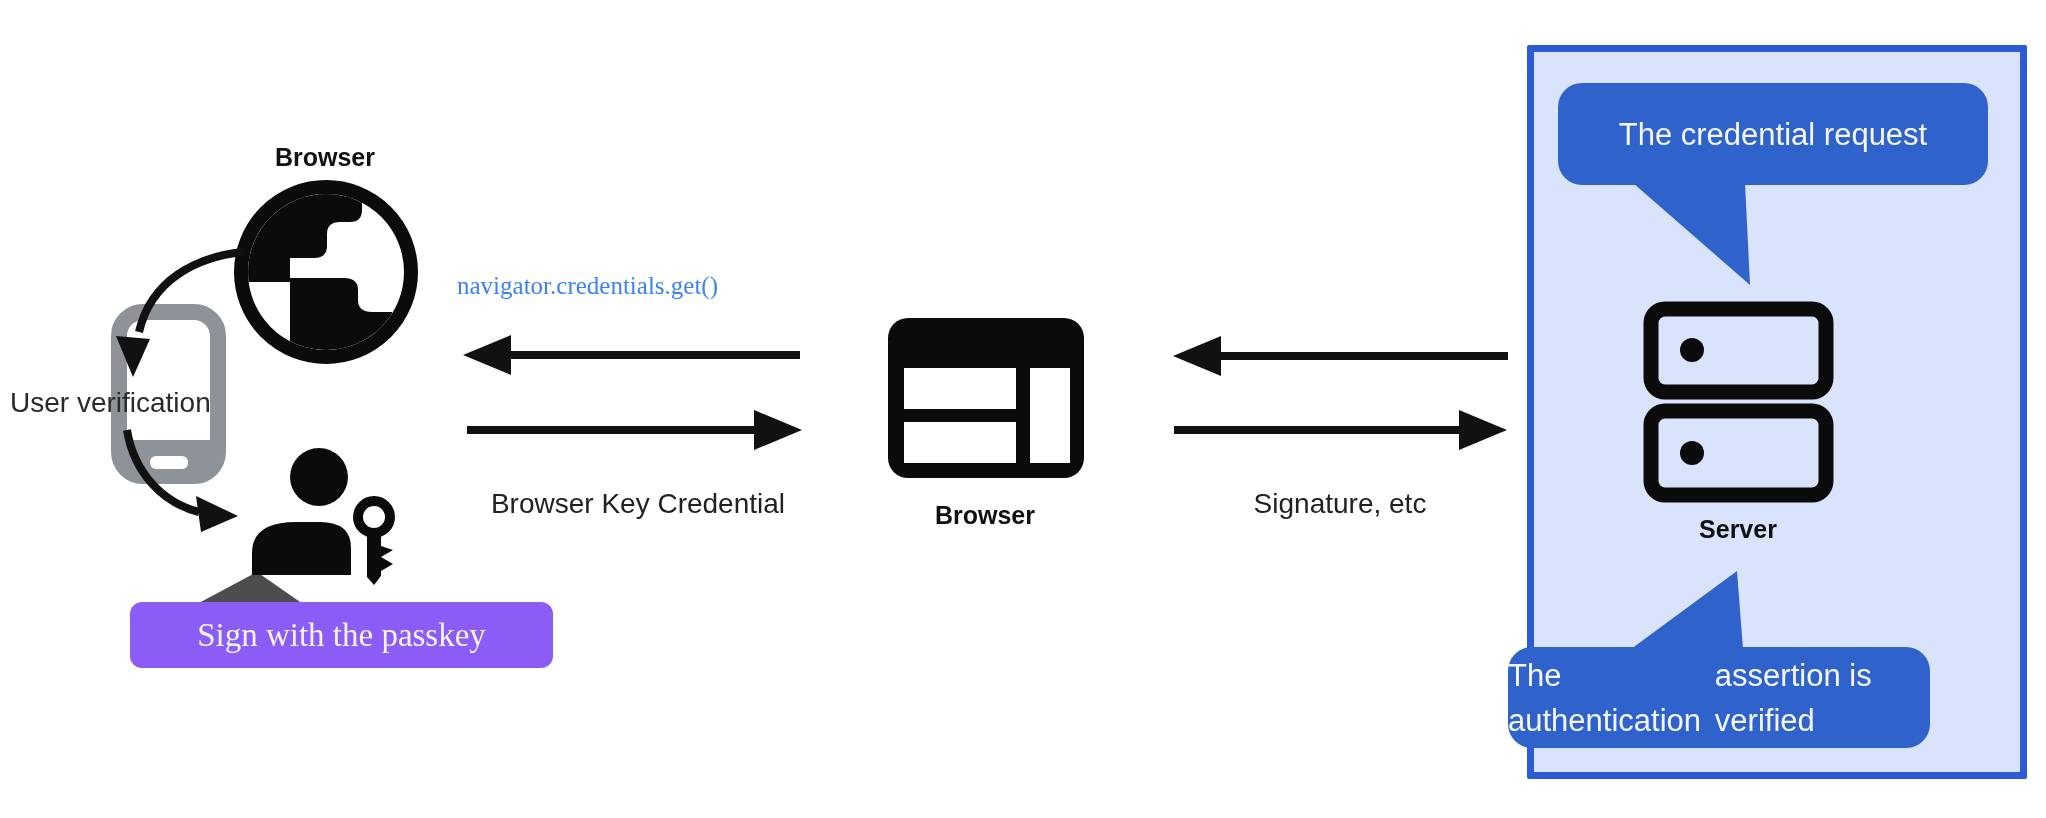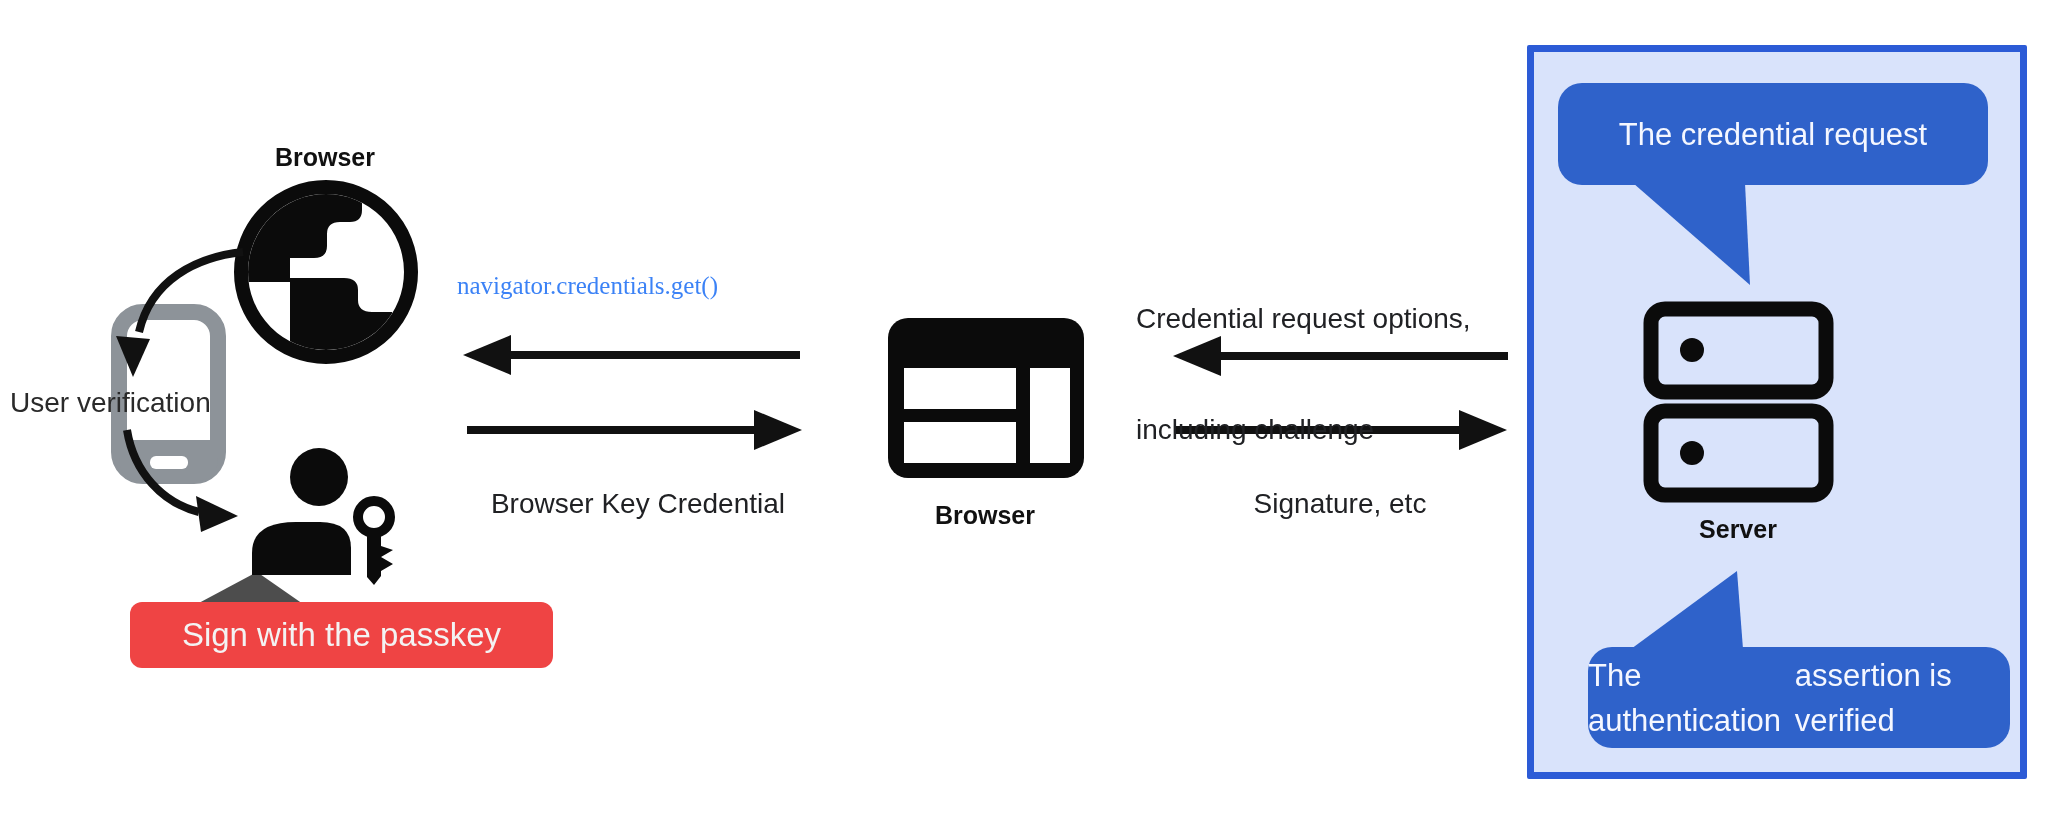--- a/index.html
+++ b/index.html
@@ -9,24 +9,24 @@
   .lbl{position:absolute;color:#202124;font-size:28px;line-height:1.32;white-space:pre;}
   .center{text-align:center;}
   .bold{font-weight:bold;color:#111;text-align:center;}
   .mono{font-family:Liberation Serif, serif;font-size:25px;color:#3b82f6;}
   .panel{position:absolute;left:1527px;top:45px;width:486px;height:720px;
          background:#d9e3fb;border:7px solid #2c5bd6;border-radius:2px;}
   .callout{position:absolute;background:#2f62ca;color:#f5f7ff;border-radius:24px;
            display:flex;flex-direction:row;align-items:center;justify-content:center;
            font-size:31px;line-height:45px;}
   .callout-top{left:1558px;top:83px;width:430px;height:102px;}
-  .callout-bottom{left:1588px;top:647px;width:422px;height:101px;}
-  .tooltip{position:absolute;left:130px;top:602px;width:423px;height:66px;background:#ef4444;
+  .callout-bottom{left:1508px;top:647px;width:422px;height:101px;}
+  .tooltip{position:absolute;left:130px;top:602px;width:423px;height:66px;background:#8b5cf6;
            color:#f3f3f3;border-radius:12px;display:flex;align-items:center;justify-content:center;
-           font-size:33px;}
+           font-size:33px;font-family:Liberation Serif, serif;}
   .msg-left1{left:457px;top:269px;}
   .msg-left2{left:478px;top:486px;width:320px;}
   .msg-right1{left:1136px;top:226px;line-height:37px;}
   .msg-right2{left:1185px;top:486px;width:310px;}
   .browser-lbl{left:245px;top:141px;width:160px;font-size:25px;}
   .frontend-lbl{left:885px;top:499px;width:200px;font-size:25px;}
   .server-lbl{left:1650px;top:513px;width:176px;font-size:25px;}
   .uv-lbl{left:10px;top:385px;width:235px;color:#2a2a2a;}
 </style>
 </head>
@@ -119,24 +119,20 @@
   <div class="tooltip">
     <span>Sign with the passkey</span>
   </div>
 
   <div class="lbl mono msg-left1">navigator.credentials.get()</div>
 
   <div class="lbl center msg-left2">Browser Key Credential</div>
 
   <div class="lbl bold center frontend-lbl">Browser</div>
 
-  <div class="lbl msg-right1">
-    <div>Credential request options,</div>
-    <div>including challenge</div>
-  </div>
 
   <div class="lbl center msg-right2">Signature, etc</div>
 
   <div class="lbl bold center server-lbl">Server</div>
 
   <div class="callout callout-top">
     <div>The credential request</div>
   </div>
 
   <div class="callout callout-bottom">

